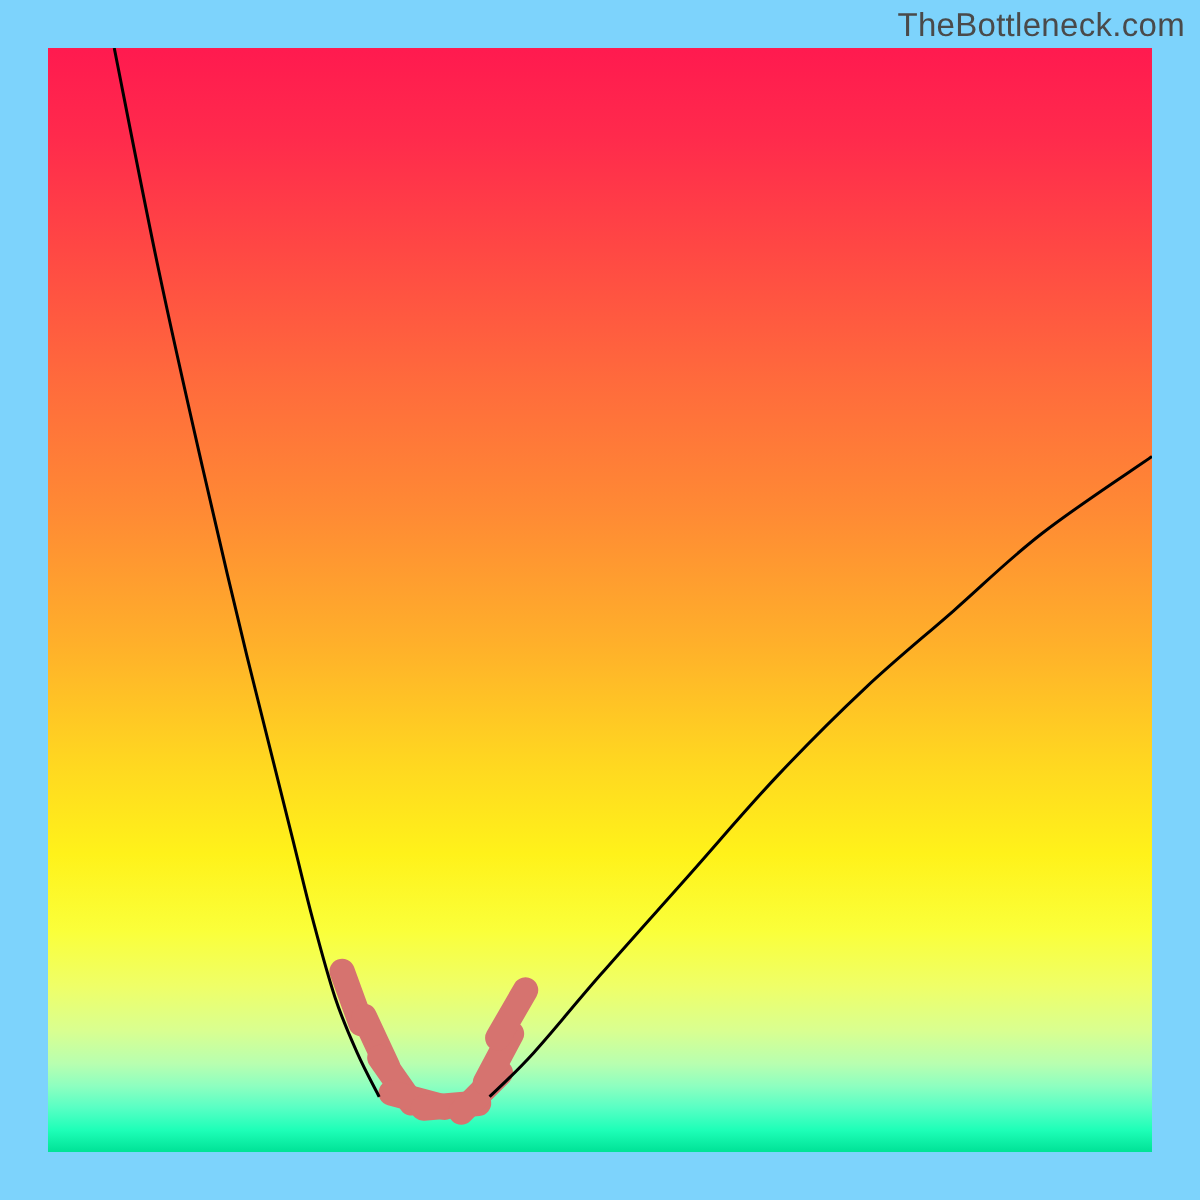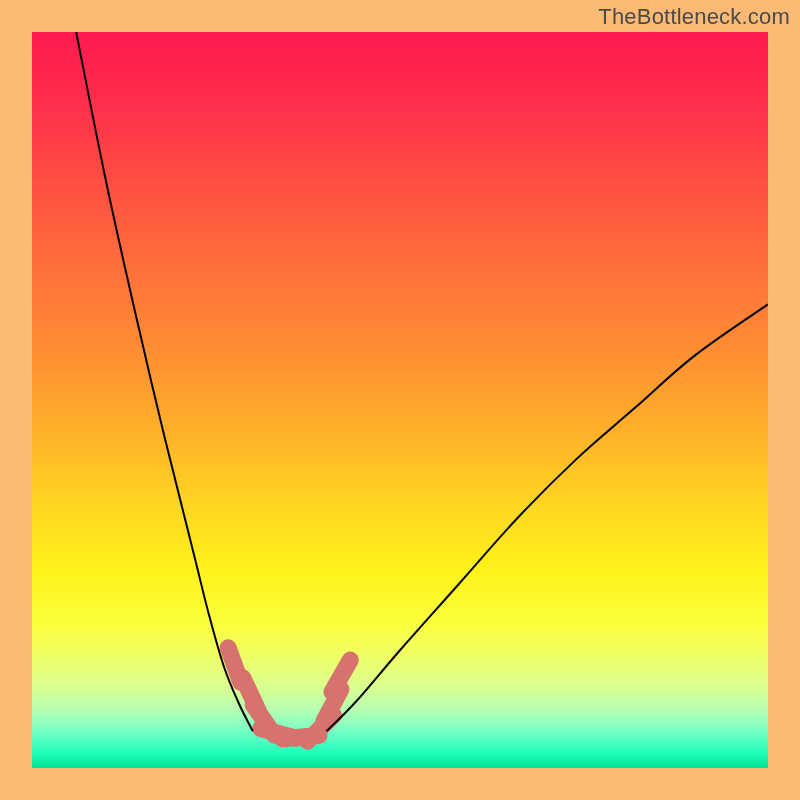--- a/index.html
+++ b/index.html
@@ -8,21 +8,21 @@
     width: 800px;
     height: 800px;
     overflow: hidden;
     background: #000;
     font-family: Arial, Helvetica, sans-serif;
   }
   .frame {
     position: relative;
     width: 800px;
     height: 800px;
-    background: #fdba74;
+    background: #7dd3fc;
   }
   .plot {
     position: absolute;
     left: 32px;
     top: 32px;
     width: 736px;
     height: 736px;
     background: linear-gradient(
       to bottom,
       #ff1a4f 0%,

